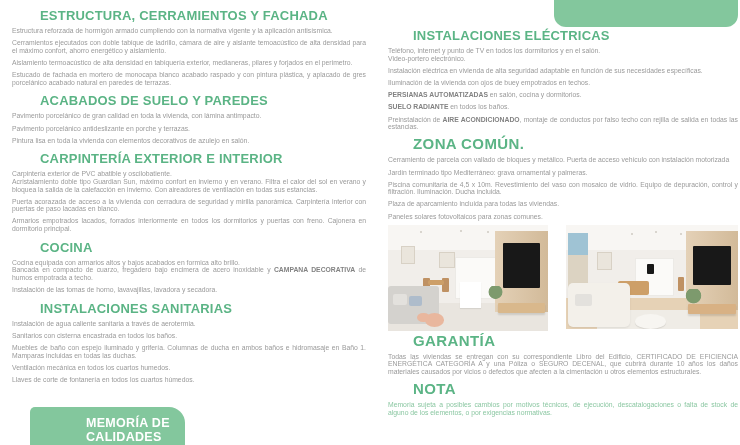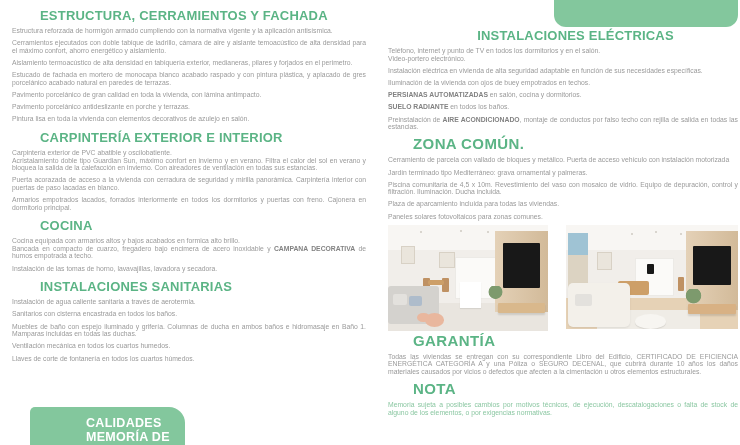--- a/index.html
+++ b/index.html
@@ -12,21 +12,21 @@
     font-family: Liberation Sans, sans-serif;
   }
   .col { position: absolute; top: 0; }
   .col-left  { left: 12px;  width: 354px; }
   .col-right { left: 388px; width: 350px; }
 
   .h-small {
     font-size: 13px; font-weight: bold; color: #5bb485;
     letter-spacing: .2px; margin: 7px 0 4px 28px; white-space: nowrap;
   }
-  .col-right .h-small { margin-left: 25px; text-align: center; }
+  .col-right .h-small { margin-left: 25px; }
   .h-large {
     font-size: 15px; font-weight: bold; color: #5bb485;
     letter-spacing: .4px; margin: 1px 0 4px 25px; white-space: nowrap;
   }
   .first { margin-top: 8px; }
   .first-r { margin-top: 28px; }
 
   p.body {
     font-size: 6.8px; line-height: 7.6px; color: #9a9a9a;
     text-align: justify; margin: 0 0 4.6px 0;
@@ -89,20 +89,21 @@
 
   <div class="corner-tab"></div>
 
   <div class="col col-left">
     <div class="h-small first">ESTRUCTURA, CERRAMIENTOS Y FACHADA</div>
     <p class="body">Estructura reforzada de hormigón armado cumpliendo con la normativa vigente y la aplicación antisísmica.</p>
     <p class="body">Cerramientos ejecutados con doble tabique de ladrillo, cámara de aire y aislante temoacústico de alta densidad para el máximo confort, ahorro energético y aislamiento.</p>
     <p class="body">Aislamiento termoacústico de alta densidad en tabiquería exterior, medianeras, pilares y forjados en el perimetro.</p>
     <p class="body">Estucado de fachada en mortero de monocapa blanco acabado raspado y con pintura plástica, y aplacado de gres porcelánico acabado natural en paredes de terrazas.</p>
 
+    <div class="h-small">ACABADOS DE SUELO Y PAREDES</div>
     <p class="body">Pavimento porcelánico de gran calidad en toda la vivienda, con lámina antimpacto.</p>
     <p class="body">Pavimento porcelánico antideslizante en porche y terrazas.</p>
     <p class="body">Pintura lisa en toda la vivienda con elementos decorativos de azulejo en salón.</p>
 
     <div class="h-small">CARPINTERÍA EXTERIOR E INTERIOR</div>
     <p class="body tight">Carpintería exterior de PVC abatible y oscilobatiente.</p>
     <p class="body">Acristalamiento doble tipo Guardian Sun, máximo confort en invierno y en verano. Filtra el calor del sol en verano y bloquea la salida de la calefacción en invierno. Con aireadores de ventilación en todas sus estancias.</p>
     <p class="body">Puerta acorazada de acceso a la vivienda con cerradura de seguridad y mirilla panorámica. Carpintería interior con puertas de paso lacadas en blanco.</p>
     <p class="body">Armarios empotrados lacados, forrados interiormente en todos los dormitorios y puertas con freno. Cajonera en dormitorio principal.</p>
 
@@ -187,17 +188,17 @@
     </div>
 
     <div class="h-large">GARANTÍA</div>
     <p class="body">Todas las viviendas se entregan con su correspondiente Libro del Edificio, CERTIFICADO DE EFICIENCIA ENERGÉTICA CATEGORÍA A y una Póliza o SEGURO DECENAL, que cubrirá durante 10 años los daños materiales causados por vicios o defectos que afecten a la cimentación u otros elementos estructurales.</p>
 
     <div class="h-large">NOTA</div>
     <p class="body green-note">Memoria sujeta a posibles cambios por motivos técnicos, de ejecución, descatalogaciones o falta de stock de alguno de los elementos, o por exigencias normativas.</p>
   </div>
 
   <div class="badge">
+    <div>MEMORÍA DE</div>
     <div>CALIDADES</div>
-    <div>MEMORÍA DE</div>
   </div>
 
 </div>
 
 </body></html>

